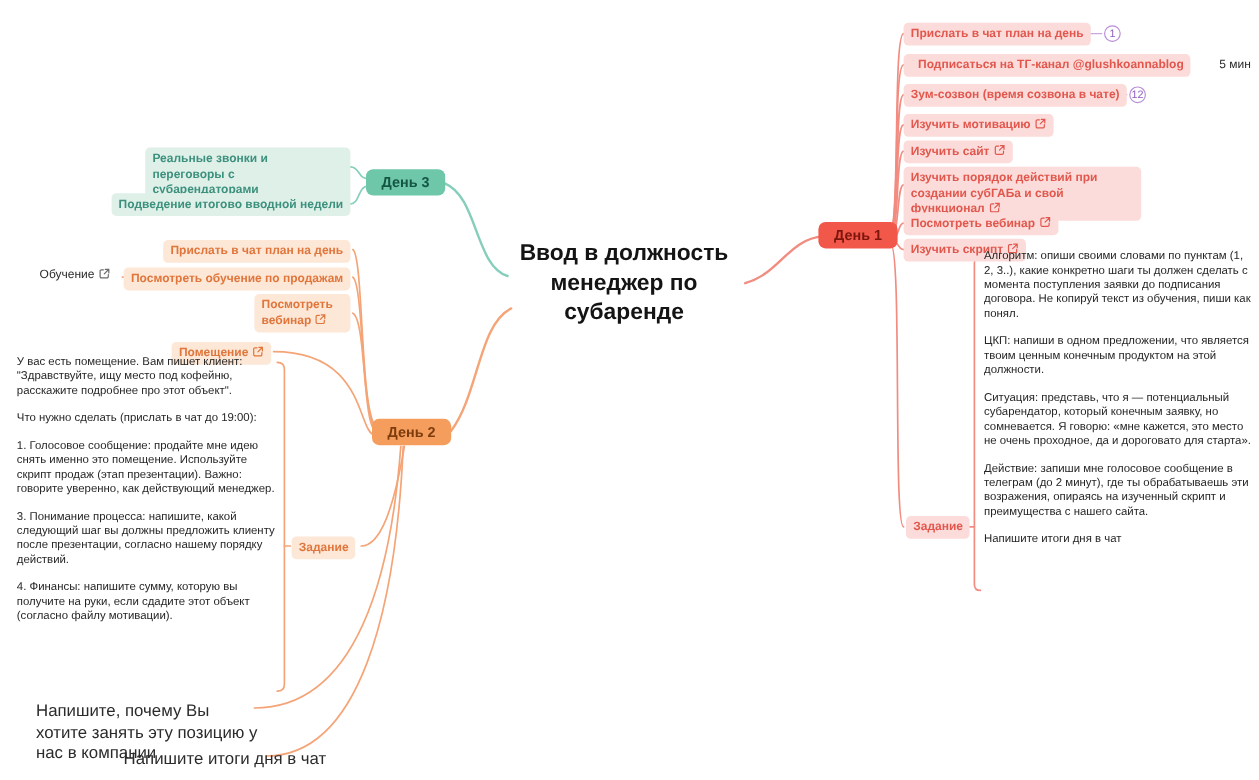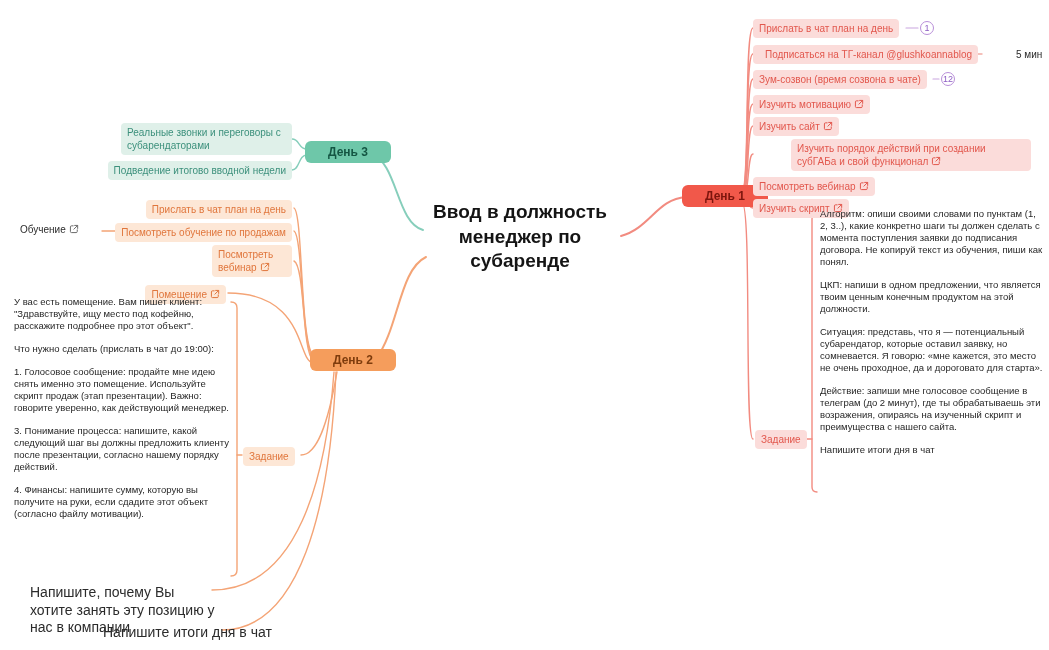--- a/index.html
+++ b/index.html
@@ -1,24 +1,24 @@
 <!DOCTYPE html>
 <html><head>
 <meta charset="utf-8">
 <style>
   html,body{margin:0;padding:0;background:#fff;}
   .canvas{position:relative;width:1049px;height:650px;background:#ffffff;font-family:"Liberation Sans",sans-serif;overflow:hidden;}
   .layer{position:absolute;left:0;top:0;width:1049px;height:650px;pointer-events:none;}
   .node{position:absolute;box-sizing:border-box;}
-  .pill{border-radius:4px;padding:3px 6px;font-size:10px;line-height:1.3;display:inline-block;}
+  .pill{border-radius:4px;padding:3px 6px;font-size:10px;line-height:1.3;display:inline-block;font-weight:bold;}
   .pill svg{vertical-align:-1px;margin-left:3px;}
   .d1{background:#fbdcda;color:#e2574d;}
   .d2{background:#fde7d6;color:#e0763c;}
   .d3{background:#dff0e9;color:#3c907c;}
-  .day{border-radius:6px;padding:4px 23px;font-size:12px;font-weight:700;display:inline-block;}
+  .day{border-radius:6px;padding:4px 13px;font-size:12px;font-weight:700;display:inline-block;}
   .day1{background:#f1584a;color:#7d150d;text-align:center;}
   .day2{background:#f59d5c;color:#7e3c0d;}
   .day3{background:#6ec7a9;color:#145643;}
   .plain{font-size:10px;color:#2b2b2b;line-height:1.3;}
   .plain svg{vertical-align:-1px;margin-left:3px;color:#6b6b6b;}
   .tasktext{font-size:9.5px;line-height:1.26;color:#262626;}
   .tasktext p{margin:0 0 11px 0;}
   .tasktext p:last-child{margin:0;}
   .central{font-size:19px;font-weight:700;color:#141414;text-align:center;line-height:1.3;}
   .badge{position:absolute;width:14px;height:14px;border:1.3px solid #b98fd9;color:#8e5ec4;border-radius:50%;font-size:9px;display:flex;align-items:center;justify-content:center;background:#fff;box-sizing:border-box;}
@@ -87,52 +87,52 @@
   <div class="node pill d1" style="left:753px;top:95px;"><span>Изучить мотивацию</span><svg width="10" height="10" viewBox="0 0 12 12">
         <path d="M5 2.2H3a1.3 1.3 0 0 0-1.3 1.3V9A1.3 1.3 0 0 0 3 10.3h5.6A1.3 1.3 0 0 0 9.9 9V7" fill="none" stroke="currentColor" stroke-width="1.2" stroke-linecap="round"></path>
         <path d="M6.8 1.7h3.6v3.6M10.2 1.9 5.9 6.2" fill="none" stroke="currentColor" stroke-width="1.2" stroke-linecap="round"></path>
       </svg></div>
 
   <div class="node pill d1" style="left:753px;top:117px;"><span>Изучить сайт</span><svg width="10" height="10" viewBox="0 0 12 12">
         <path d="M5 2.2H3a1.3 1.3 0 0 0-1.3 1.3V9A1.3 1.3 0 0 0 3 10.3h5.6A1.3 1.3 0 0 0 9.9 9V7" fill="none" stroke="currentColor" stroke-width="1.2" stroke-linecap="round"></path>
         <path d="M6.8 1.7h3.6v3.6M10.2 1.9 5.9 6.2" fill="none" stroke="currentColor" stroke-width="1.2" stroke-linecap="round"></path>
       </svg></div>
 
-  <div class="node pill d1" style="left:791px;top:139px;width:240px;"><span>Изучить порядок действий при создании субГАБа и свой функционал</span><svg width="10" height="10" viewBox="0 0 12 12">
+  <div class="node pill d1" style="left:753px;top:139px;width:198px;"><span>Изучить порядок действий при создании субГАБа и свой функционал</span><svg width="10" height="10" viewBox="0 0 12 12">
         <path d="M5 2.2H3a1.3 1.3 0 0 0-1.3 1.3V9A1.3 1.3 0 0 0 3 10.3h5.6A1.3 1.3 0 0 0 9.9 9V7" fill="none" stroke="currentColor" stroke-width="1.2" stroke-linecap="round"></path>
         <path d="M6.8 1.7h3.6v3.6M10.2 1.9 5.9 6.2" fill="none" stroke="currentColor" stroke-width="1.2" stroke-linecap="round"></path>
       </svg></div>
 
   <div class="node pill d1" style="left:753px;top:177px;"><span>Посмотреть вебинар</span><svg width="10" height="10" viewBox="0 0 12 12">
         <path d="M5 2.2H3a1.3 1.3 0 0 0-1.3 1.3V9A1.3 1.3 0 0 0 3 10.3h5.6A1.3 1.3 0 0 0 9.9 9V7" fill="none" stroke="currentColor" stroke-width="1.2" stroke-linecap="round"></path>
         <path d="M6.8 1.7h3.6v3.6M10.2 1.9 5.9 6.2" fill="none" stroke="currentColor" stroke-width="1.2" stroke-linecap="round"></path>
       </svg></div>
 
   <div class="node pill d1" style="left:753px;top:199px;"><span>Изучить скрипт</span><svg width="10" height="10" viewBox="0 0 12 12">
         <path d="M5 2.2H3a1.3 1.3 0 0 0-1.3 1.3V9A1.3 1.3 0 0 0 3 10.3h5.6A1.3 1.3 0 0 0 9.9 9V7" fill="none" stroke="currentColor" stroke-width="1.2" stroke-linecap="round"></path>
         <path d="M6.8 1.7h3.6v3.6M10.2 1.9 5.9 6.2" fill="none" stroke="currentColor" stroke-width="1.2" stroke-linecap="round"></path>
       </svg></div>
 
   <div class="node pill d1" style="left:755px;top:430px;"><span>Задание</span></div>
 
   <div class="node tasktext" style="left:820px;top:208px;width:224px;">
     <p>Алгоритм: опиши своими словами по пунктам (1, 2, 3..), какие конкретно шаги ты должен сделать с момента поступления заявки до подписания договора. Не копируй текст из обучения, пиши как понял.</p>
     <p>ЦКП: напиши в одном предложении, что является твоим ценным конечным продуктом на этой должности.</p>
-    <p>Ситуация: представь, что я — потенциальный субарендатор, которые оставил заявку, но сомневается. Я говорю: «мне кажется, это место не очень проходное, да и дороговато для старта».</p>
+    <p>Ситуация: представь, что я — потенциальный субарендатор, который конечным заявку, но сомневается. Я говорю: «мне кажется, это место не очень проходное, да и дороговато для старта».</p>
     <p>Действие: запиши мне голосовое сообщение в телеграм (до 2 минут), где ты обрабатываешь эти возражения, опираясь на изученный скрипт и преимущества с нашего сайта.</p>
     <p>Напишите итоги дня в чат</p>
   </div>
 
   <div class="node pill d3" style="right:757px;top:123px;width:171px;"><span>Реальные звонки и переговоры с субарендаторами</span></div>
   <div class="node pill d3" style="right:757px;top:161px;"><span>Подведение итогово вводной недели</span></div>
 
   <div class="node pill d2" style="right:757px;top:200px;"><span>Прислать в чат план на день</span></div>
 
   <div class="node pill d2" style="right:757px;top:223px;"><span>Посмотреть обучение по продажам</span></div>
-  <div class="node plain" style="left:20px;top:223px;"><span>Обучение</span><svg width="10" height="10" viewBox="0 0 12 12">
+  <div class="node plain" style="left:33px;top:223px;"><span>Обучение</span><svg width="10" height="10" viewBox="0 0 12 12">
         <path d="M5 2.2H3a1.3 1.3 0 0 0-1.3 1.3V9A1.3 1.3 0 0 0 3 10.3h5.6A1.3 1.3 0 0 0 9.9 9V7" fill="none" stroke="currentColor" stroke-width="1.2" stroke-linecap="round"></path>
         <path d="M6.8 1.7h3.6v3.6M10.2 1.9 5.9 6.2" fill="none" stroke="currentColor" stroke-width="1.2" stroke-linecap="round"></path>
       </svg></div>
 
   <div class="node pill d2" style="right:757px;top:245px;width:80px;"><span>Посмотреть вебинар</span><svg width="10" height="10" viewBox="0 0 12 12">
         <path d="M5 2.2H3a1.3 1.3 0 0 0-1.3 1.3V9A1.3 1.3 0 0 0 3 10.3h5.6A1.3 1.3 0 0 0 9.9 9V7" fill="none" stroke="currentColor" stroke-width="1.2" stroke-linecap="round"></path>
         <path d="M6.8 1.7h3.6v3.6M10.2 1.9 5.9 6.2" fill="none" stroke="currentColor" stroke-width="1.2" stroke-linecap="round"></path>
       </svg></div>
 
   <div class="node pill d2" style="right:823px;top:285px;"><span>Помещение</span><svg width="10" height="10" viewBox="0 0 12 12">

